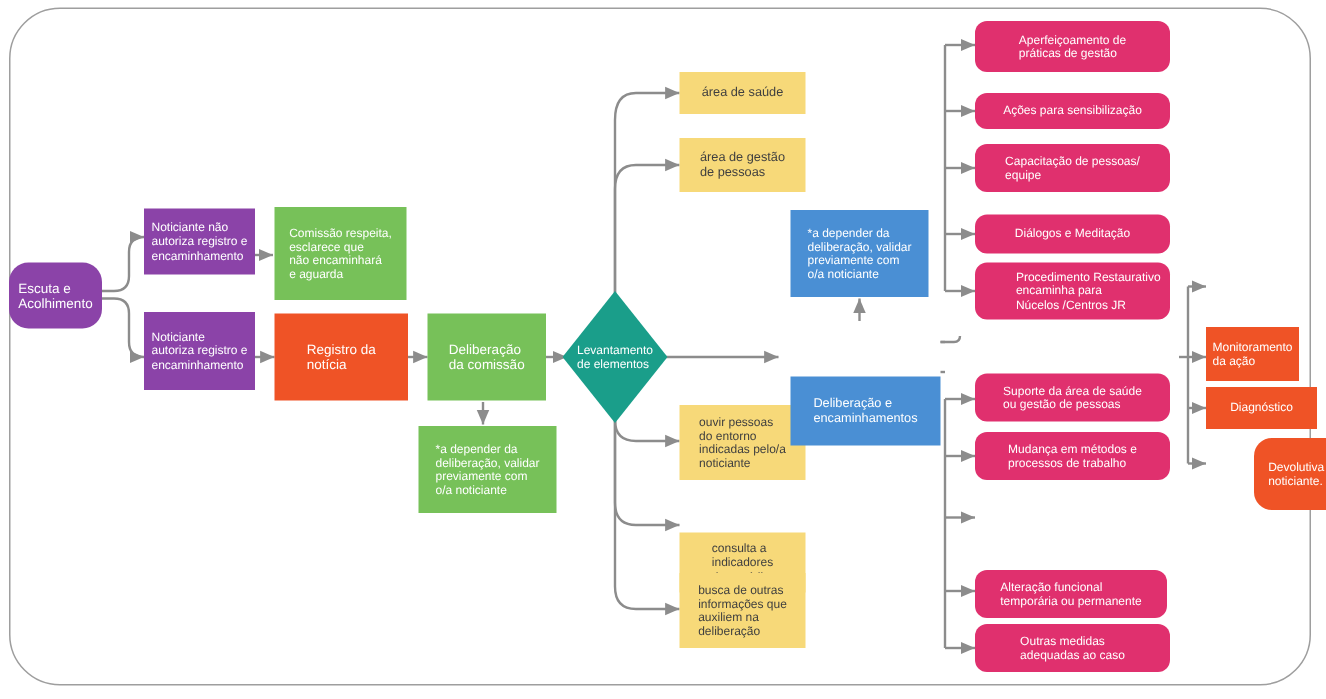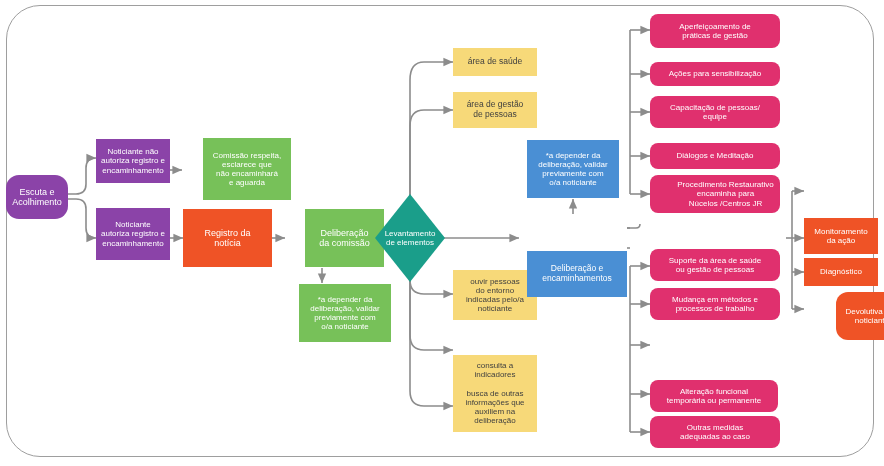--- a/index.html
+++ b/index.html
@@ -34,28 +34,28 @@
     width: 884px;
     height: 466px;
     pointer-events: none;
   }
   .node {
     position: absolute;
     box-sizing: border-box;
     display: flex;
     align-items: center;
     justify-content: center;
-    text-align: center;
+    text-align: left;
     color: #ffffff;
     line-height: 1.15;
     padding: 2px 3px;
     white-space: pre-line;
   }
   .purple   { background: #8b43a8; }
-  .green    { background: #77c159; margin-left: 20px; }
+  .green    { background: #77c159; }
   .orange   { background: #ef5326; }
   .blue     { background: #4a8fd4; }
   .pink     { background: #e0306e; border-radius: 8px; }
   .yellow   { background: #f7d979; color: #3f3f3f; }
   .pill     { background: #8b43a8; border-radius: 13px; }
   .diamond  { background: transparent; }
   .diamond .dshape {
     position: absolute;
     left: 0; top: 0;
     width: 100%; height: 100%;
@@ -225,21 +225,21 @@
 processos de trabalho</div>
 
 
   <div class="node pink" style="left:650px; top:380px; width:128px; height:32px; font-size:8px;">Alteração funcional
 temporária ou permanente</div>
 
   <div class="node pink" style="left:650px; top:416px; width:130px; height:32px; font-size:8px;">Outras medidas
 adequadas ao caso</div>
 
 
-  <div class="node orange" style="left:804px; top:218px; width:74px; height:36px; font-size:8px;">Monitoramento
+  <div class="node orange" style="left:804px; top:218px; width:62px; height:36px; font-size:8px;">Monitoramento
 da ação</div>
 
   <div class="node orange" style="left:804px; top:258px; width:74px; height:28px; font-size:8px;">Diagnóstico</div>
 
   <div class="node orange" style="left:836px; top:292px; width:74px; height:48px; font-size:8px;border-radius:12px;">Devolutiva ao/à
 noticiante.</div>
 
 </div>
 
 </body></html>

